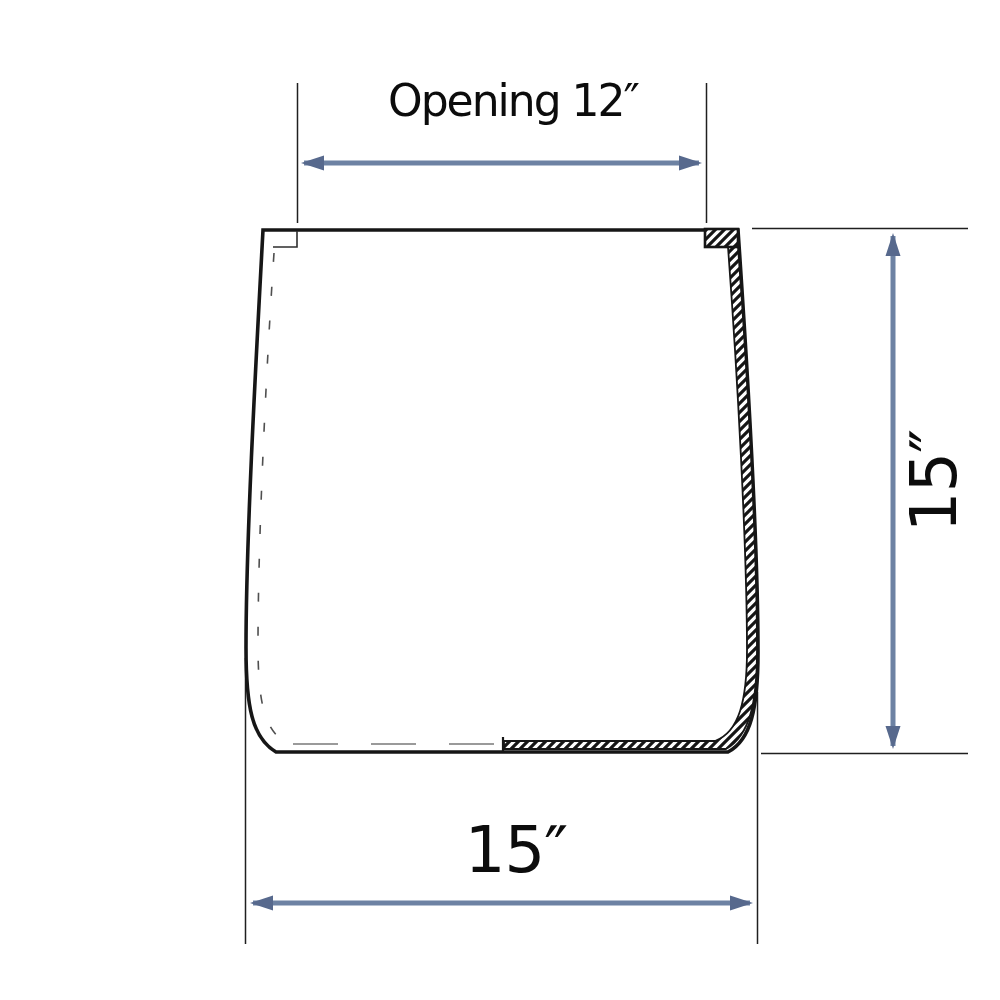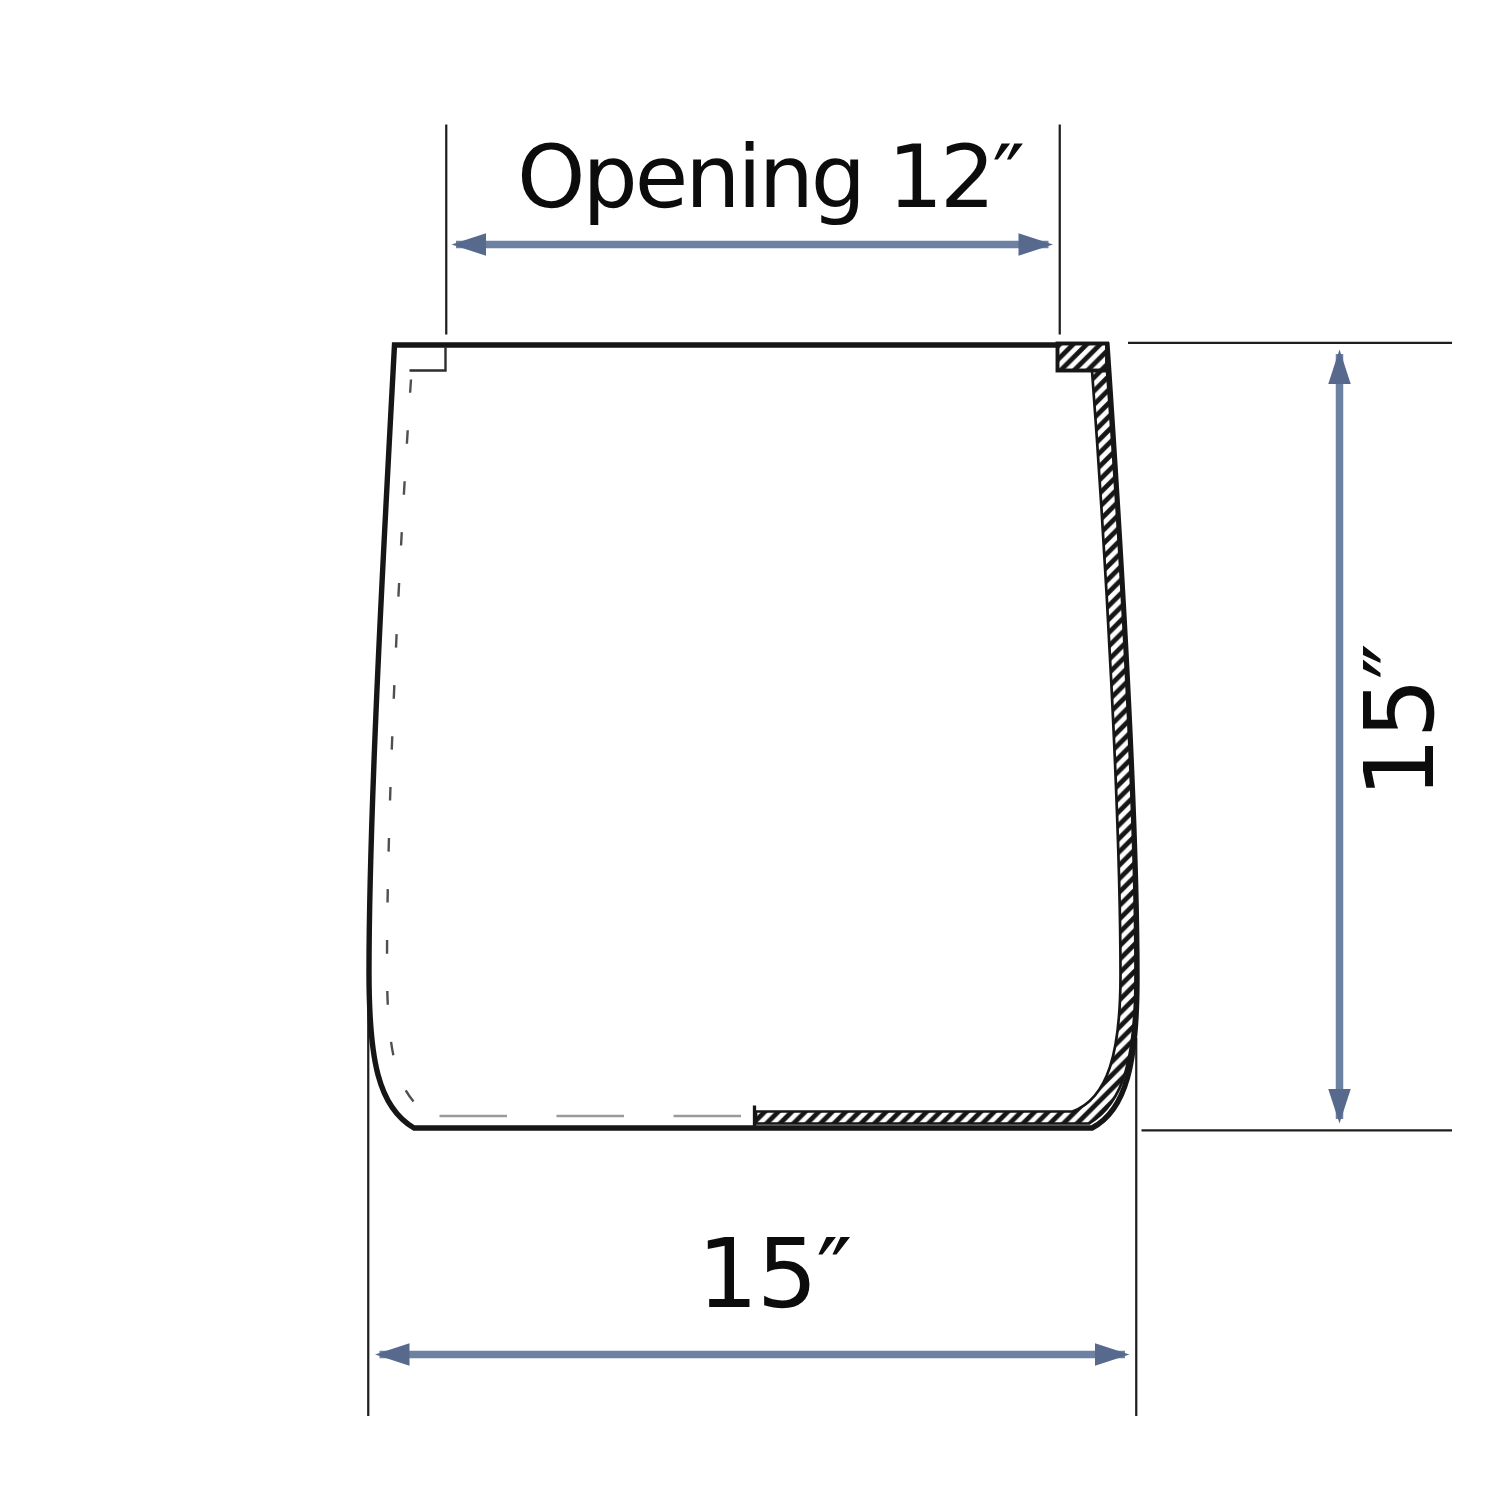--- a/index.html
+++ b/index.html
@@ -22,22 +22,22 @@
   }
   .dim-label {
     position: absolute;
     color: #0c0c0c;
     white-space: nowrap;
     line-height: 1;
     user-select: none;
   }
   .dim-label.top {
     left: 513px;
-    top: 89px;
-    font-size: 58px;
+    top: 79px;
+    font-size: 44px;
     letter-spacing: -2px;
     transform: translateX(-50%);
   }
   .dim-label.bottom {
     left: 516px;
     top: 818px;
     font-size: 64px;
     letter-spacing: -1px;
     transform: translateX(-50%);
   }

